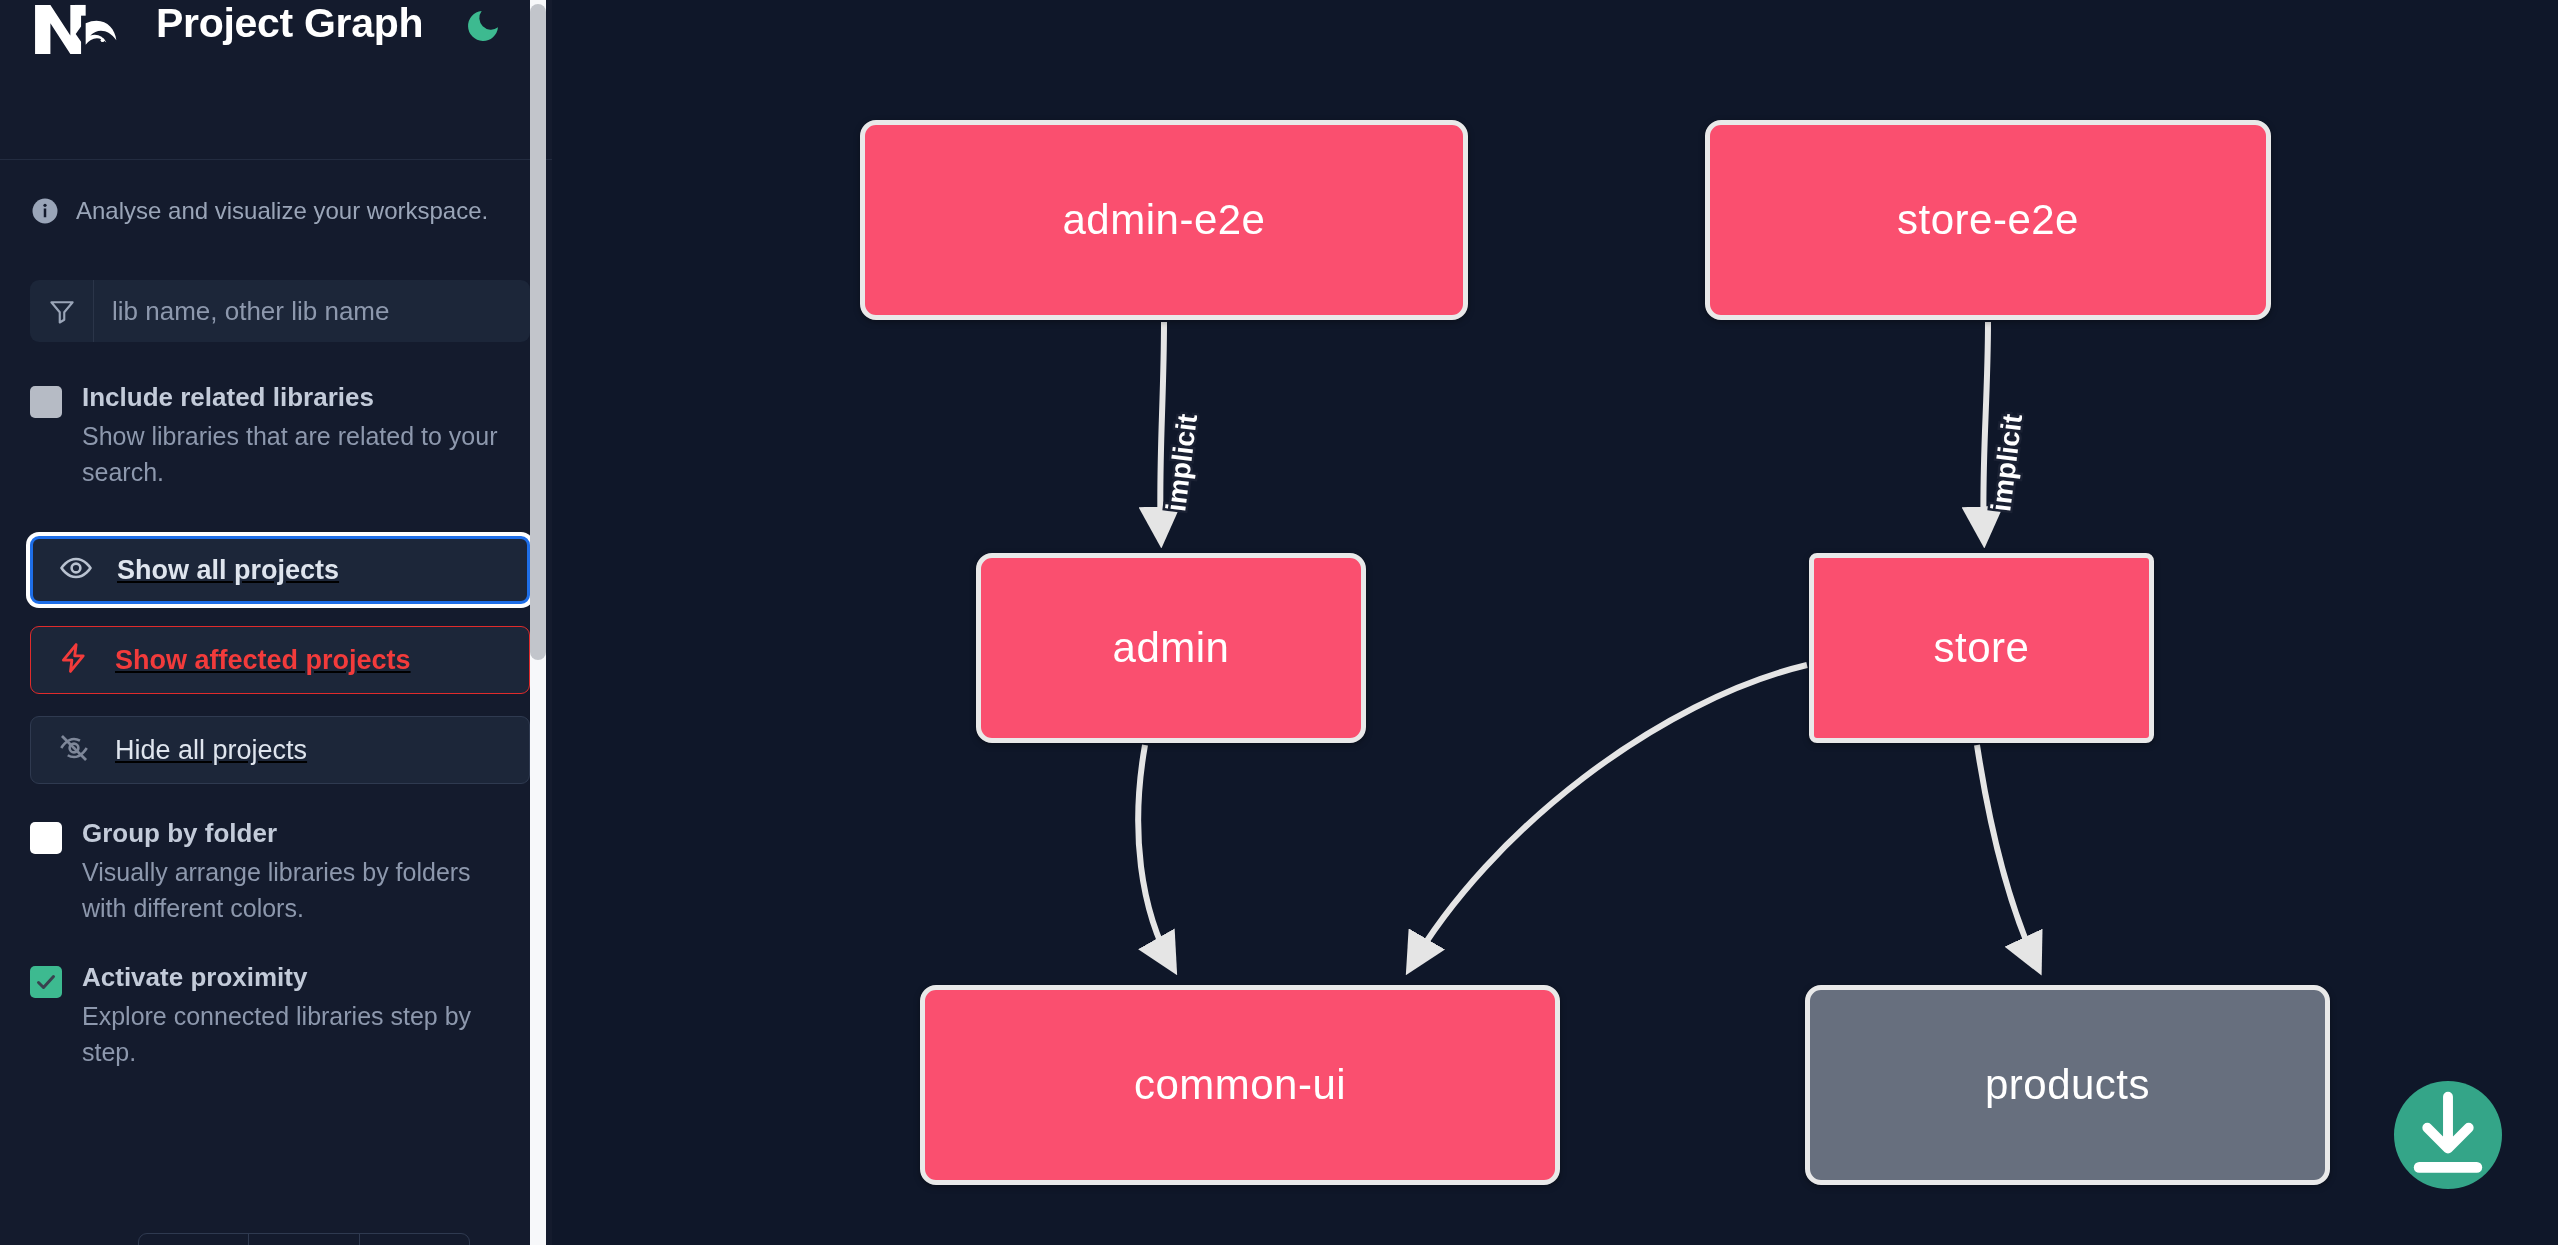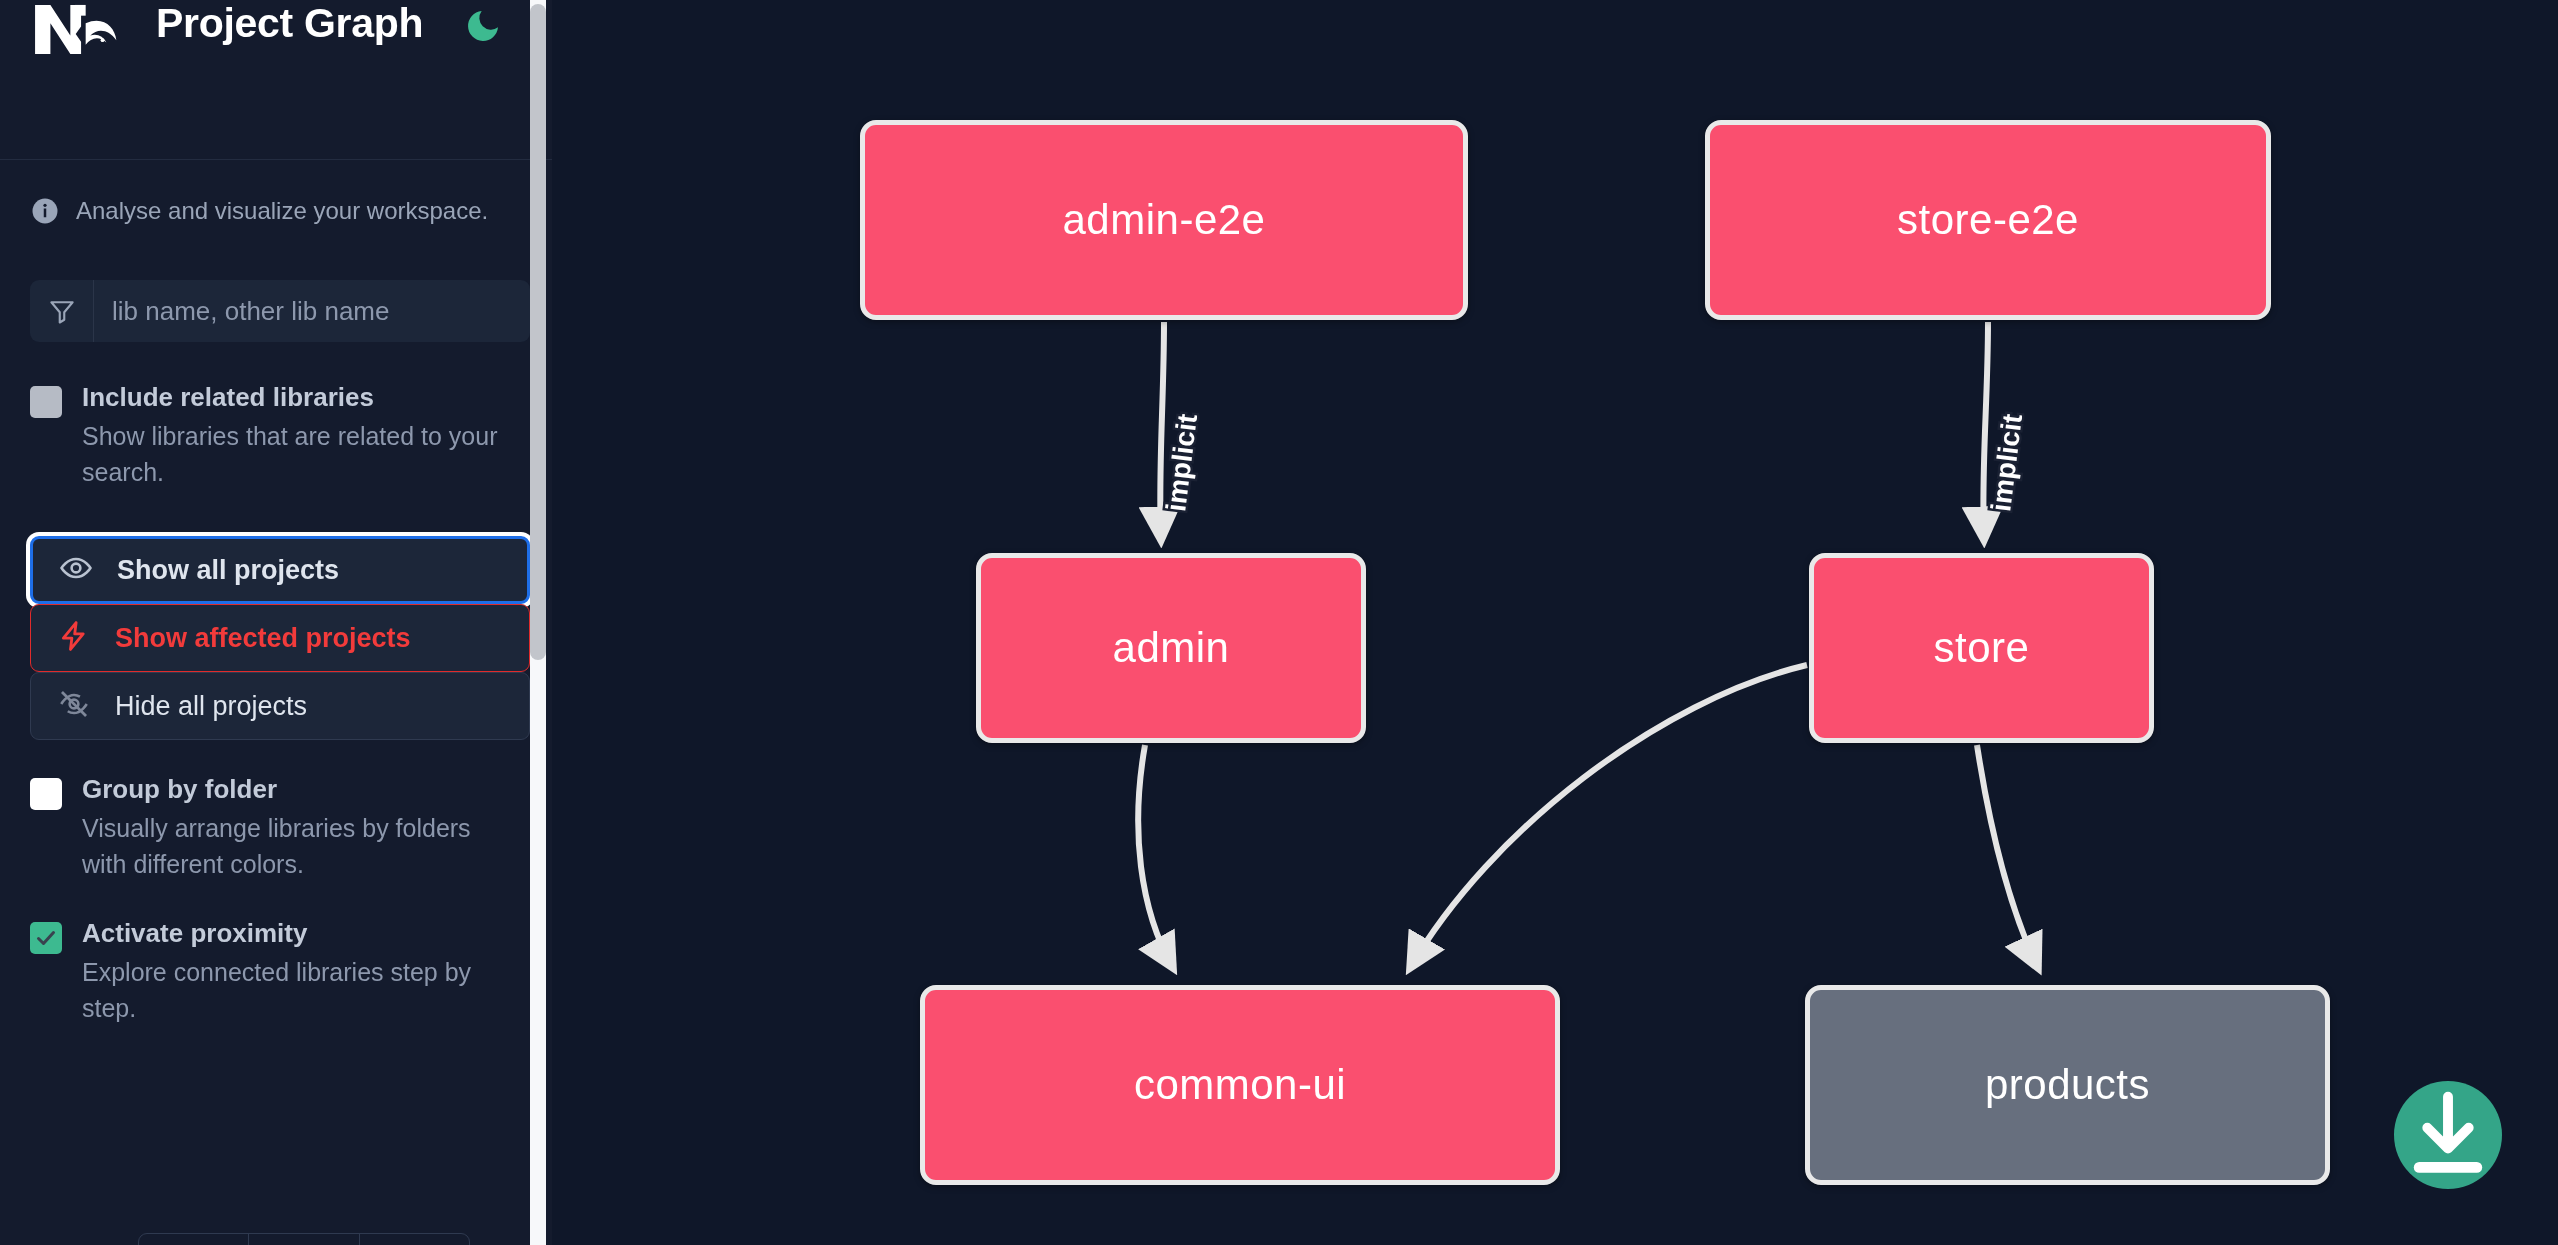--- a/index.html
+++ b/index.html
@@ -88,21 +88,23 @@
 
   .btn-stack { margin-top: 46px; }
   .gbtn {
     height: 68px; width: 100%;
     display: flex; align-items: center;
     background: #1c2639;
     border-radius: 9px;
     border: 1px solid #2f3a50;
     padding: 0 26px;
     cursor: pointer;
+    margin-bottom: 22px;
     position: relative;
+    text-decoration: underline;
   }
   .gbtn .lbl { font-size: 27px; margin-left: 24px; white-space: nowrap; }
   .gbtn.focus {
     border: 3px solid #1e6ee8;
     box-shadow: 0 0 0 4px #ffffff;
   }
   .gbtn.focus .lbl { color: #dfe5ee; font-weight: 700; }
   .gbtn.danger { border: 1px solid #e02b2b; }
   .gbtn.danger .lbl { color: #f23b3b; font-weight: 700; }
   .gbtn.plain .lbl { color: #dfe5ee; }
@@ -316,21 +318,21 @@
 
     <div class="node pink" style="left:300px;  top:120px; width:608px; height:200px;">
       <span>admin-e2e</span>
     </div>
     <div class="node pink" style="left:1145px; top:120px; width:566px; height:200px;">
       <span>store-e2e</span>
     </div>
     <div class="node pink" style="left:416px;  top:553px; width:390px; height:190px;">
       <span>admin</span>
     </div>
-    <div class="node pink" style="left:1249px; top:553px; width:345px; height:190px;">
+    <div class="node pink" style="left:1249px; top:553px; width:345px; height:190px;border-radius:8px;">
       <span>store</span>
     </div>
     <div class="node grey" style="left:1245px; top:985px; width:525px; height:200px;">
       <span>products</span>
     </div>
     <div class="node pink" style="left:360px;  top:985px; width:640px; height:200px;">
       <span>common-ui</span>
     </div>
 
     <button class="fab">

